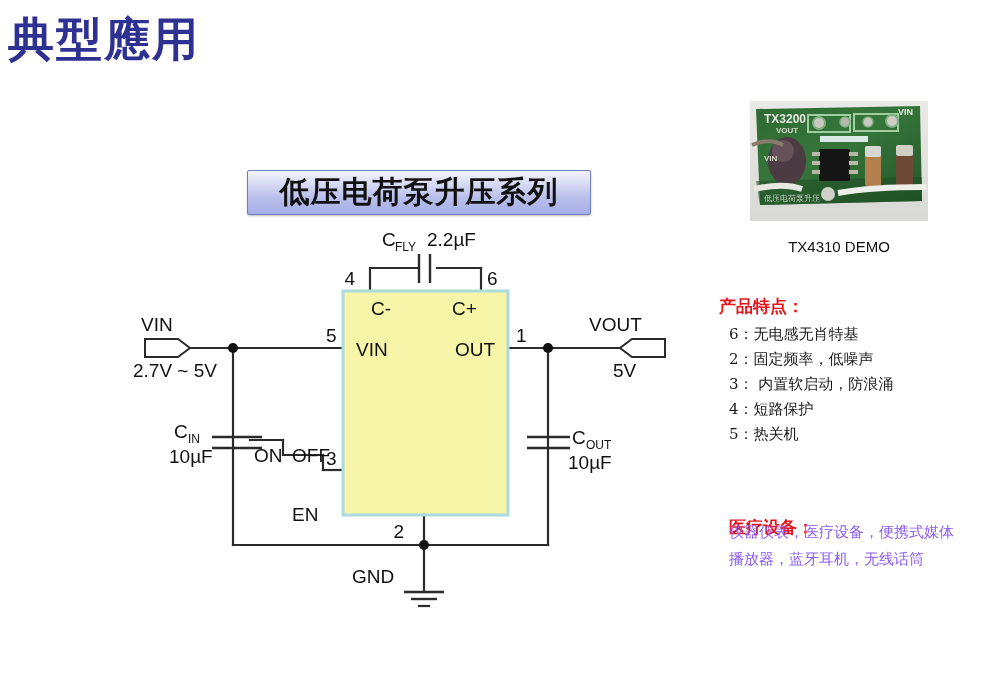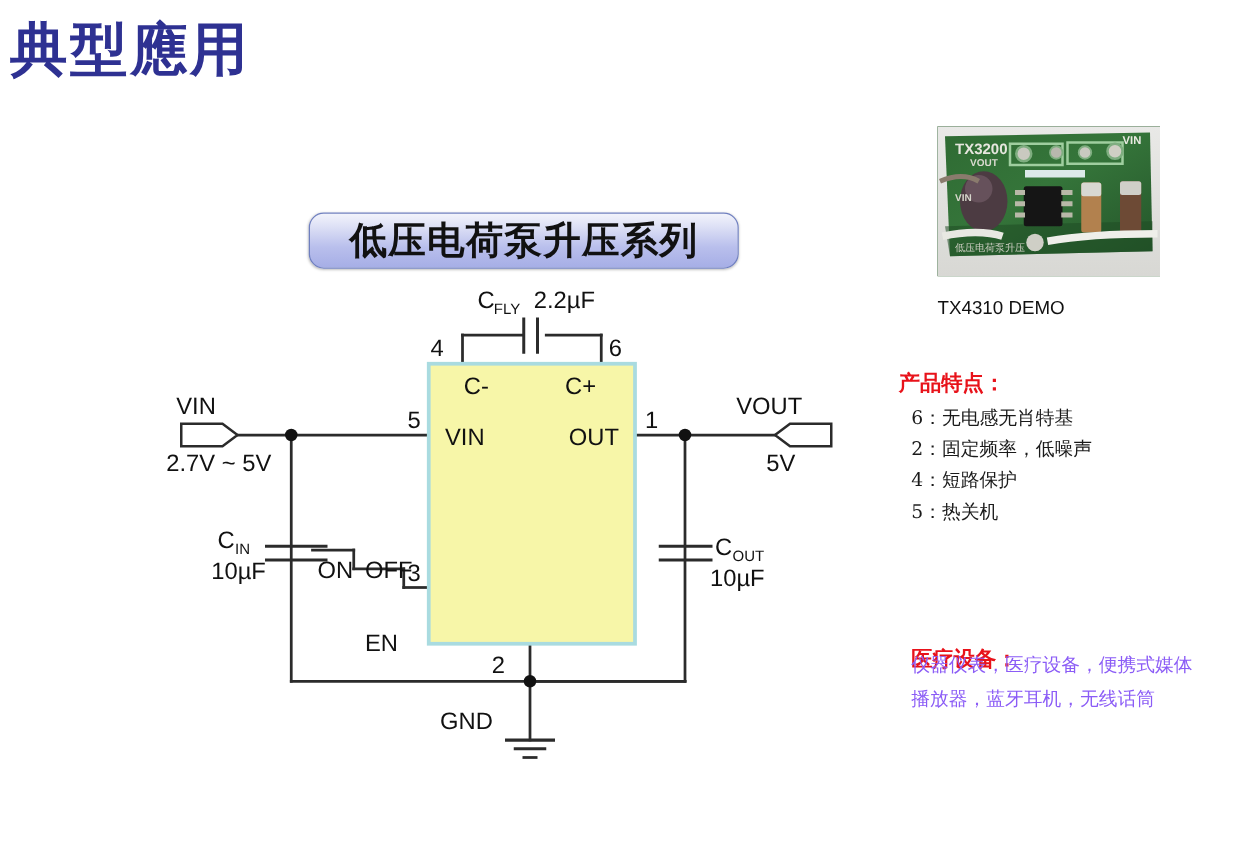--- a/index.html
+++ b/index.html
@@ -27,21 +27,21 @@
     line-height: 1.1;
     white-space: nowrap;
     text-align: right;
   }
 
   
   #series-banner {
     position: absolute;
     left: 247px; top: 170px;
     width: 344px; height: 45px;
-    border-radius: 12px;
+    border-radius: 2px;
     border: 1px solid #6f7fbf;
     background: linear-gradient(to bottom, #f2f3fb 0%, #dfe2f6 22%, #b9bfec 62%, #a6aee6 100%);
     box-shadow: 0 1px 2px rgba(0,0,0,0.25);
     display: flex;
     align-items: center;
     justify-content: center;
   }
   #series-banner .banner-text {
     font-family: "DejaVu Serif", "Liberation Serif", serif;
     font-size: 30px;
@@ -65,21 +65,21 @@
     left: 750px; top: 101px;
     width: 178px; height: 120px;
     overflow: hidden;
     background: #2c5c2e;
   }
   #pcb-photo svg { display: block; }
   #pcb-caption {
     position: absolute;
     left: 750px; top: 238px;
     width: 178px;
-    text-align: left;
+    text-align: center;
     font-size: 15px;
     color: #111;
     white-space: nowrap;
   }
 
   
   .rt-heading {
     position: absolute;
     font-family: "DejaVu Serif", "Liberation Serif", serif;
     font-size: 17px;
@@ -283,18 +283,19 @@
   <text x="14" y="60" font-family="Liberation Sans, sans-serif" font-size="8" font-weight="bold" fill="#d7d7cc">VIN</text>
   <text x="14" y="100" font-family="DejaVu Sans, sans-serif" font-size="8" fill="#cfcfc4">低压电荷泵升压</text>
 </svg>
 </div>
 <div id="pcb-caption">TX4310 DEMO</div>
 
 <div class="rt-heading" id="features-heading">产品特点：</div>
 <ul id="features-list">
   <li>6：无电感无肖特基</li>
   <li>2：固定频率，低噪声</li>
+  <li>3： 内置软启动，防浪涌</li>
   <li>4：短路保护</li>
   <li>5：热关机</li>
 </ul>
 
 <div class="rt-heading" id="apps-heading">医疗设备：</div>
 <div id="apps-text">仪器仪表，医疗设备，便携式媒体播放器，蓝牙耳机，无线话筒</div>
 
 </body></html>

